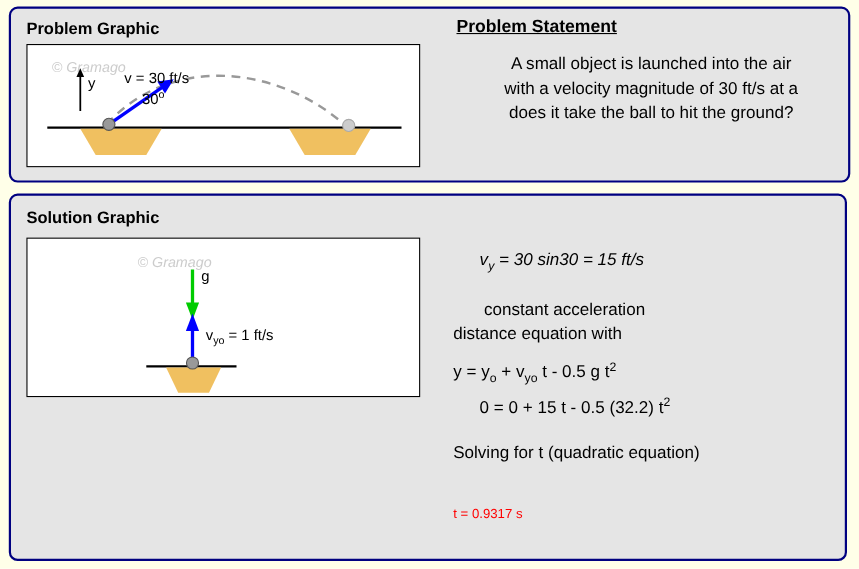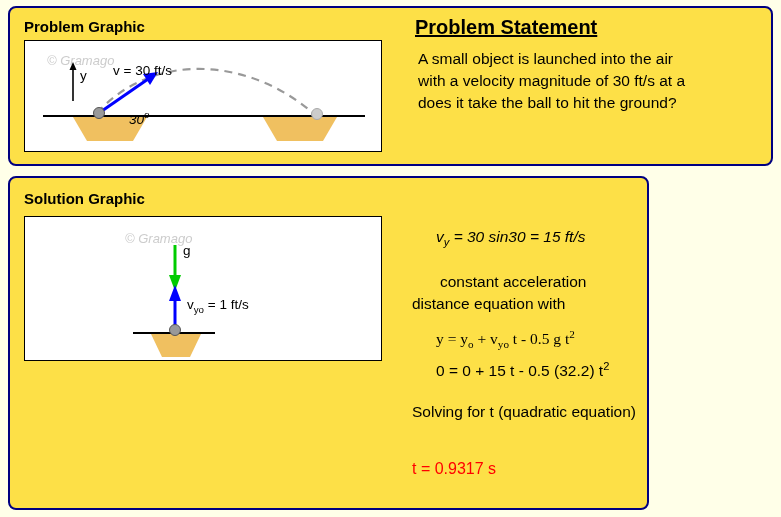--- a/index.html
+++ b/index.html
@@ -16,48 +16,48 @@
   }
   .page {
     position: absolute;
     left: 0; top: 0;
     width: 781px; height: 517px;
     background: #ffffe8;
     box-sizing: border-box;
   }
   .panel {
     position: absolute;
-    background: #fde047;
+    background: #e5e5e5;
     border: 2px solid #000080;
     border-radius: 8px;
     box-sizing: border-box;
   }
   #problem-panel {
     left: 8px; top: 6px;
     width: 765px; height: 160px;
   }
   #solution-panel {
     left: 8px; top: 176px;
-    width: 641px; height: 334px;
+    width: 762px; height: 334px;
   }
   .panel-title {
     position: absolute;
     font-size: 15px;
     font-weight: bold;
     color: #000000;
   }
   .graphic-box {
     position: absolute;
     background: #ffffff;
     border: 1px solid #000000;
     box-sizing: border-box;
   }
   .right-heading {
     position: absolute;
-    font-size: 20px;
+    font-size: 16px;
     font-weight: bold;
     color: #000000;
     text-decoration: underline;
   }
   .body-text {
     position: absolute;
     font-size: 15.5px;
     color: #000000;
     line-height: 22px;
   }
@@ -72,21 +72,21 @@
     position: absolute;
     font-size: 13.5px;
     color: #000000;
     white-space: nowrap;
   }
   .sub { font-size: 0.72em; vertical-align: sub; }
   .sup { font-size: 0.72em; vertical-align: super; }
   .answer {
     position: absolute;
     color: #ff0000;
-    font-size: 16px;
+    font-size: 12px;
   }
   svg { display: block; }
   .nowrap { white-space: nowrap; }
 </style>
 </head>
 <body>
 
 <div class="page">
 
   <div class="panel" id="problem-panel">
@@ -114,28 +114,28 @@
 
         <circle cx="74" cy="72" r="5.5" fill="#999999" stroke="#555555" stroke-width="1"></circle>
 
         <circle cx="292" cy="73" r="5.5" fill="#cccccc" stroke="#aaaaaa" stroke-width="1"></circle>
       </svg>
 
       <div class="lbl" style="left:55px; top:27px;">y</div>
 
       <div class="lbl" style="left:88px; top:22px;">v = 30 ft/s</div>
 
-      <div class="lbl nowrap" style="left:104px; top:68px;font-style:italic;">
+      <div class="lbl nowrap" style="left:104px; top:40px;">
         <span>30</span><span class="sup">o</span>
       </div>
     </div>
 
     <div class="right-heading" style="left:405px; top:8px;">Problem Statement</div>
 
-    <div class="body-text" style="left:408px; top:40px; width:348px;">
+    <div class="body-text" style="left:408px; top:40px; width:348px;text-align:center;">
       <div>A small object is launched into the air</div>
       <div>with a velocity magnitude of 30 ft/s at a</div>
       <div>does it take the ball to hit the ground?</div>
     </div>
   </div>
 
   <div class="panel" id="solution-panel">
 
     <div class="panel-title" style="left:14px; top:12px;">Solution Graphic</div>
 
@@ -171,21 +171,21 @@
         <span>v</span><span class="sub">y</span><span> = 30 sin30 = 15 ft/s</span>
       </div>
 
       <div style="height:18px;"></div>
 
       <div style="margin-left:28px;">constant acceleration</div>
       <div>distance equation with</div>
 
       <div style="height:8px;"></div>
 
-      <div class="nowrap" style="margin-left:24px;font-family:Liberation Serif, serif;">
+      <div class="nowrap" style="">
         <span>y = y</span><span class="sub">o</span><span> + v</span><span class="sub">yo</span><span> t - 0.5 g t</span><span class="sup">2</span>
       </div>
 
       <div class="nowrap" style="margin-left:24px;">
         <span>0 = 0 + 15 t - 0.5 (32.2) t</span><span class="sup">2</span>
       </div>
 
       <div style="height:18px;"></div>
 
       <div>Solving for t (quadratic equation)</div>

